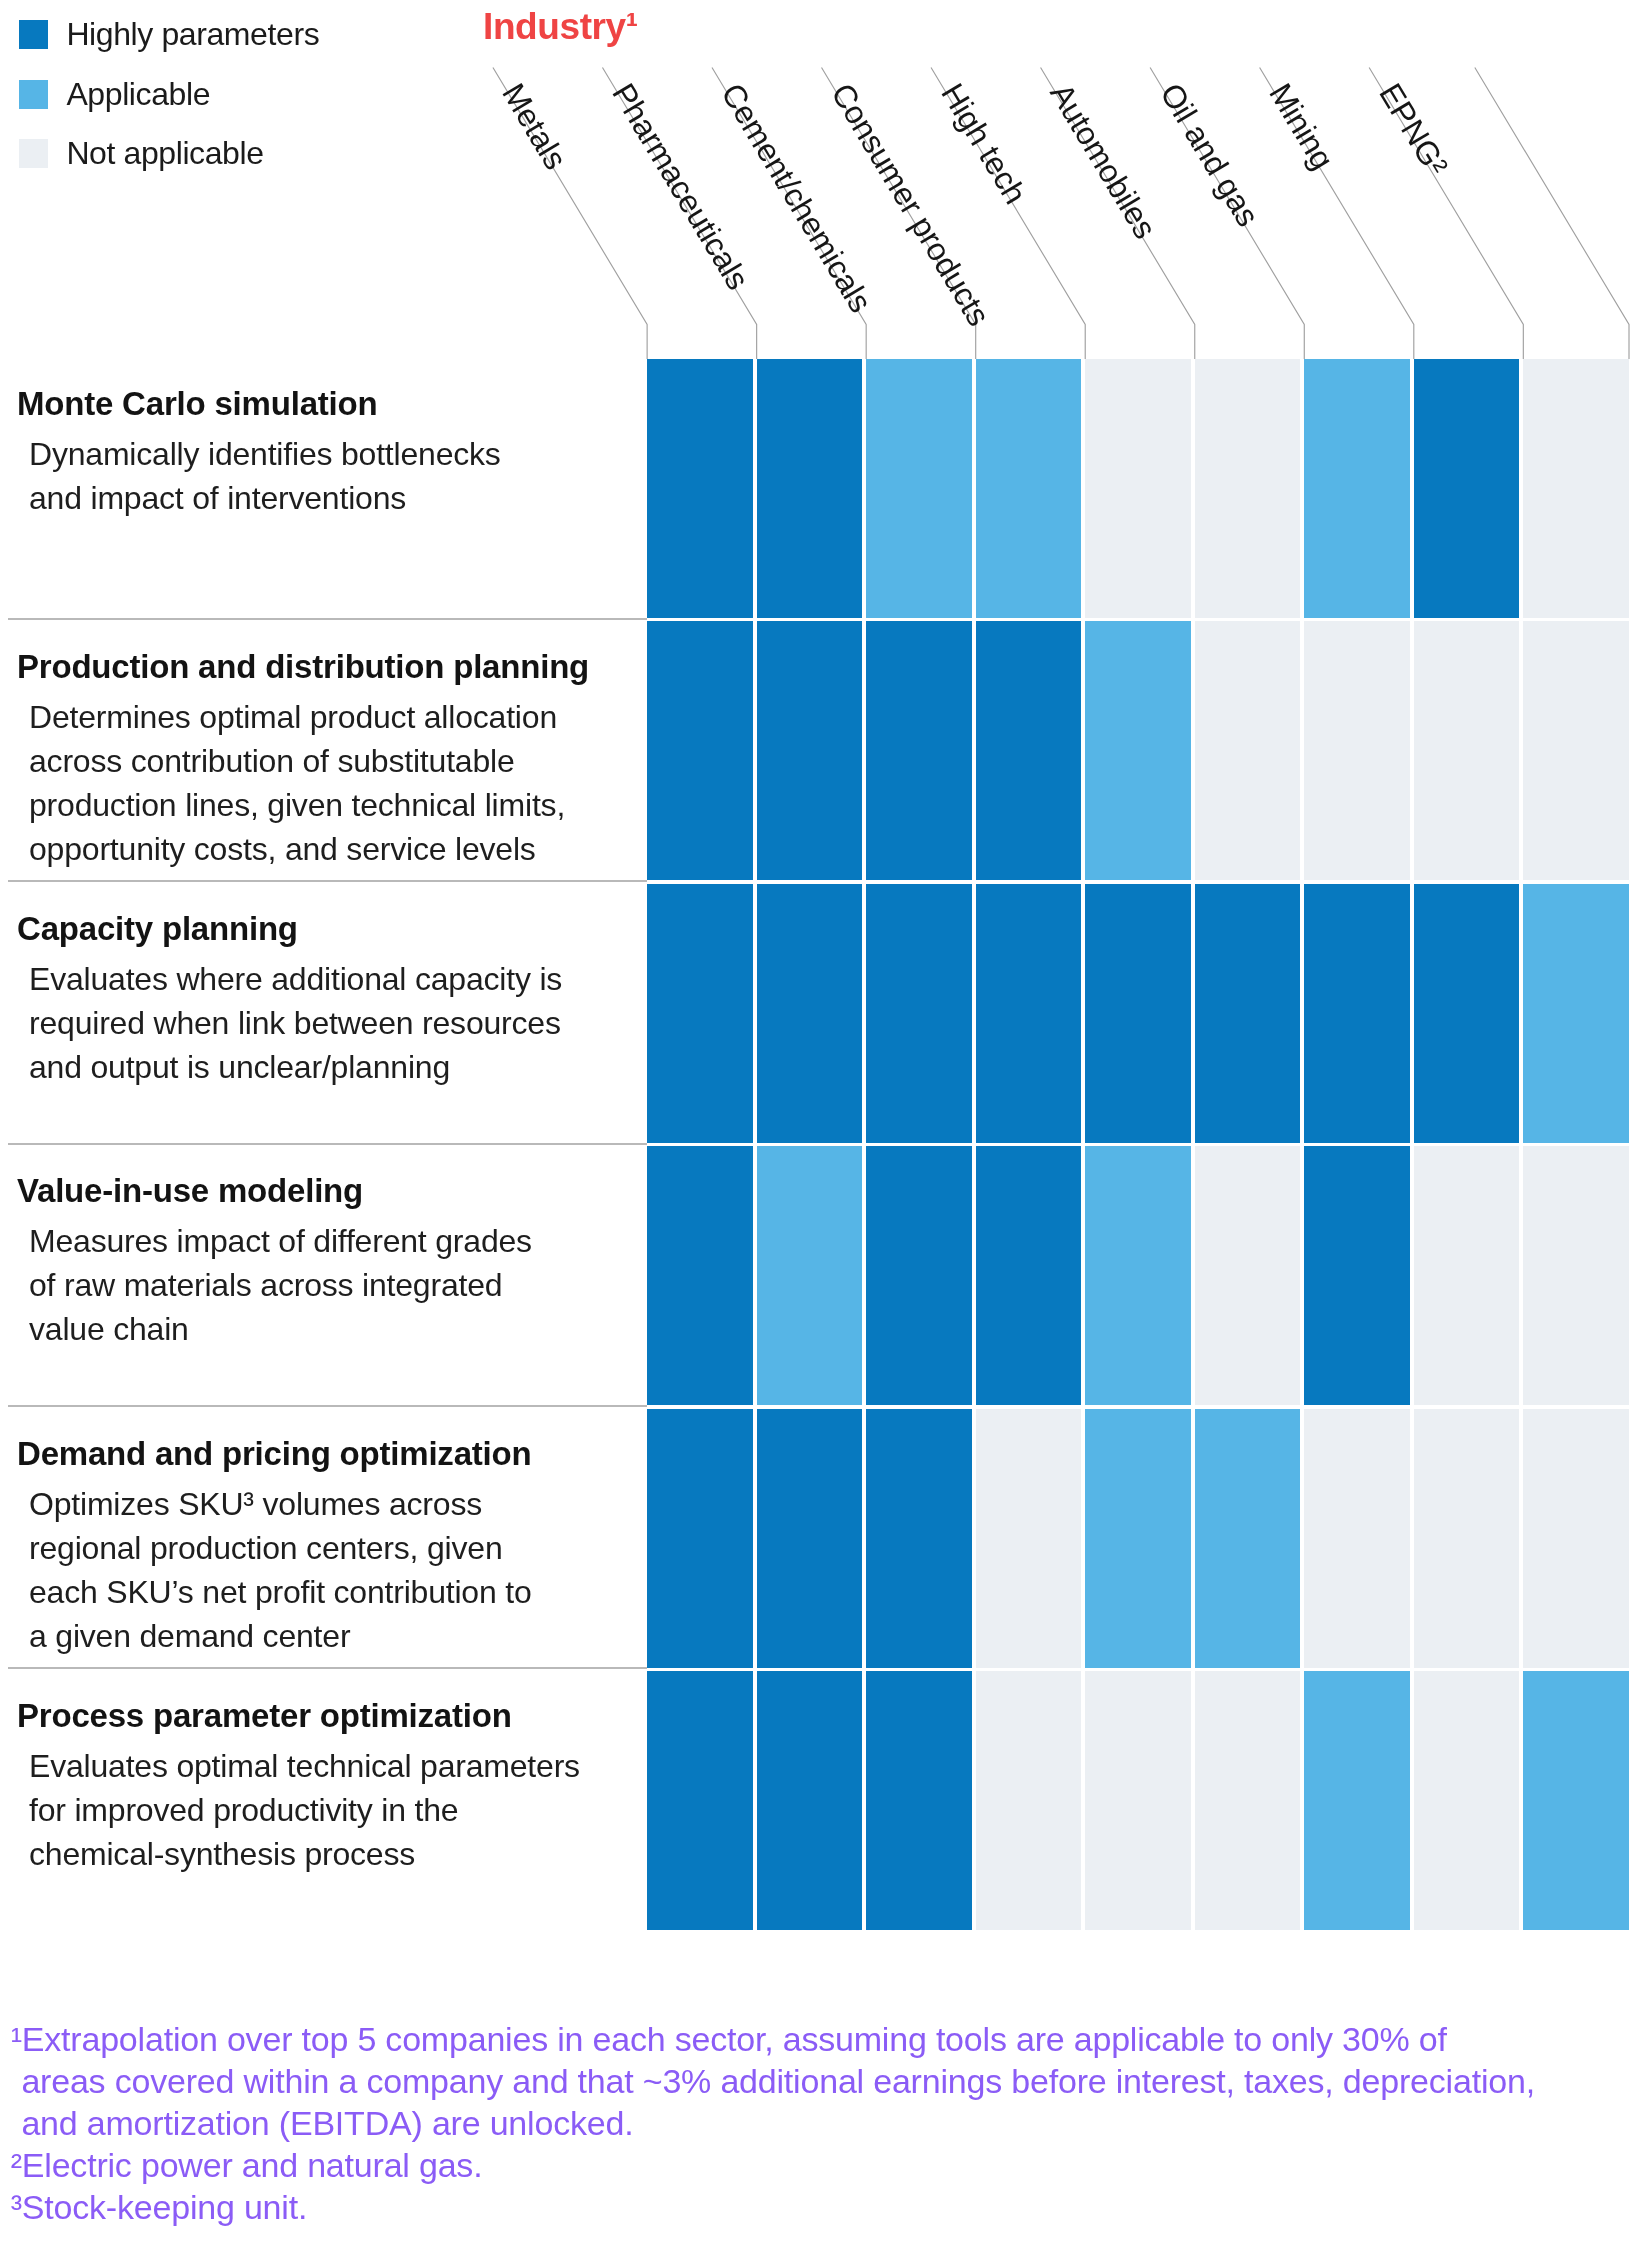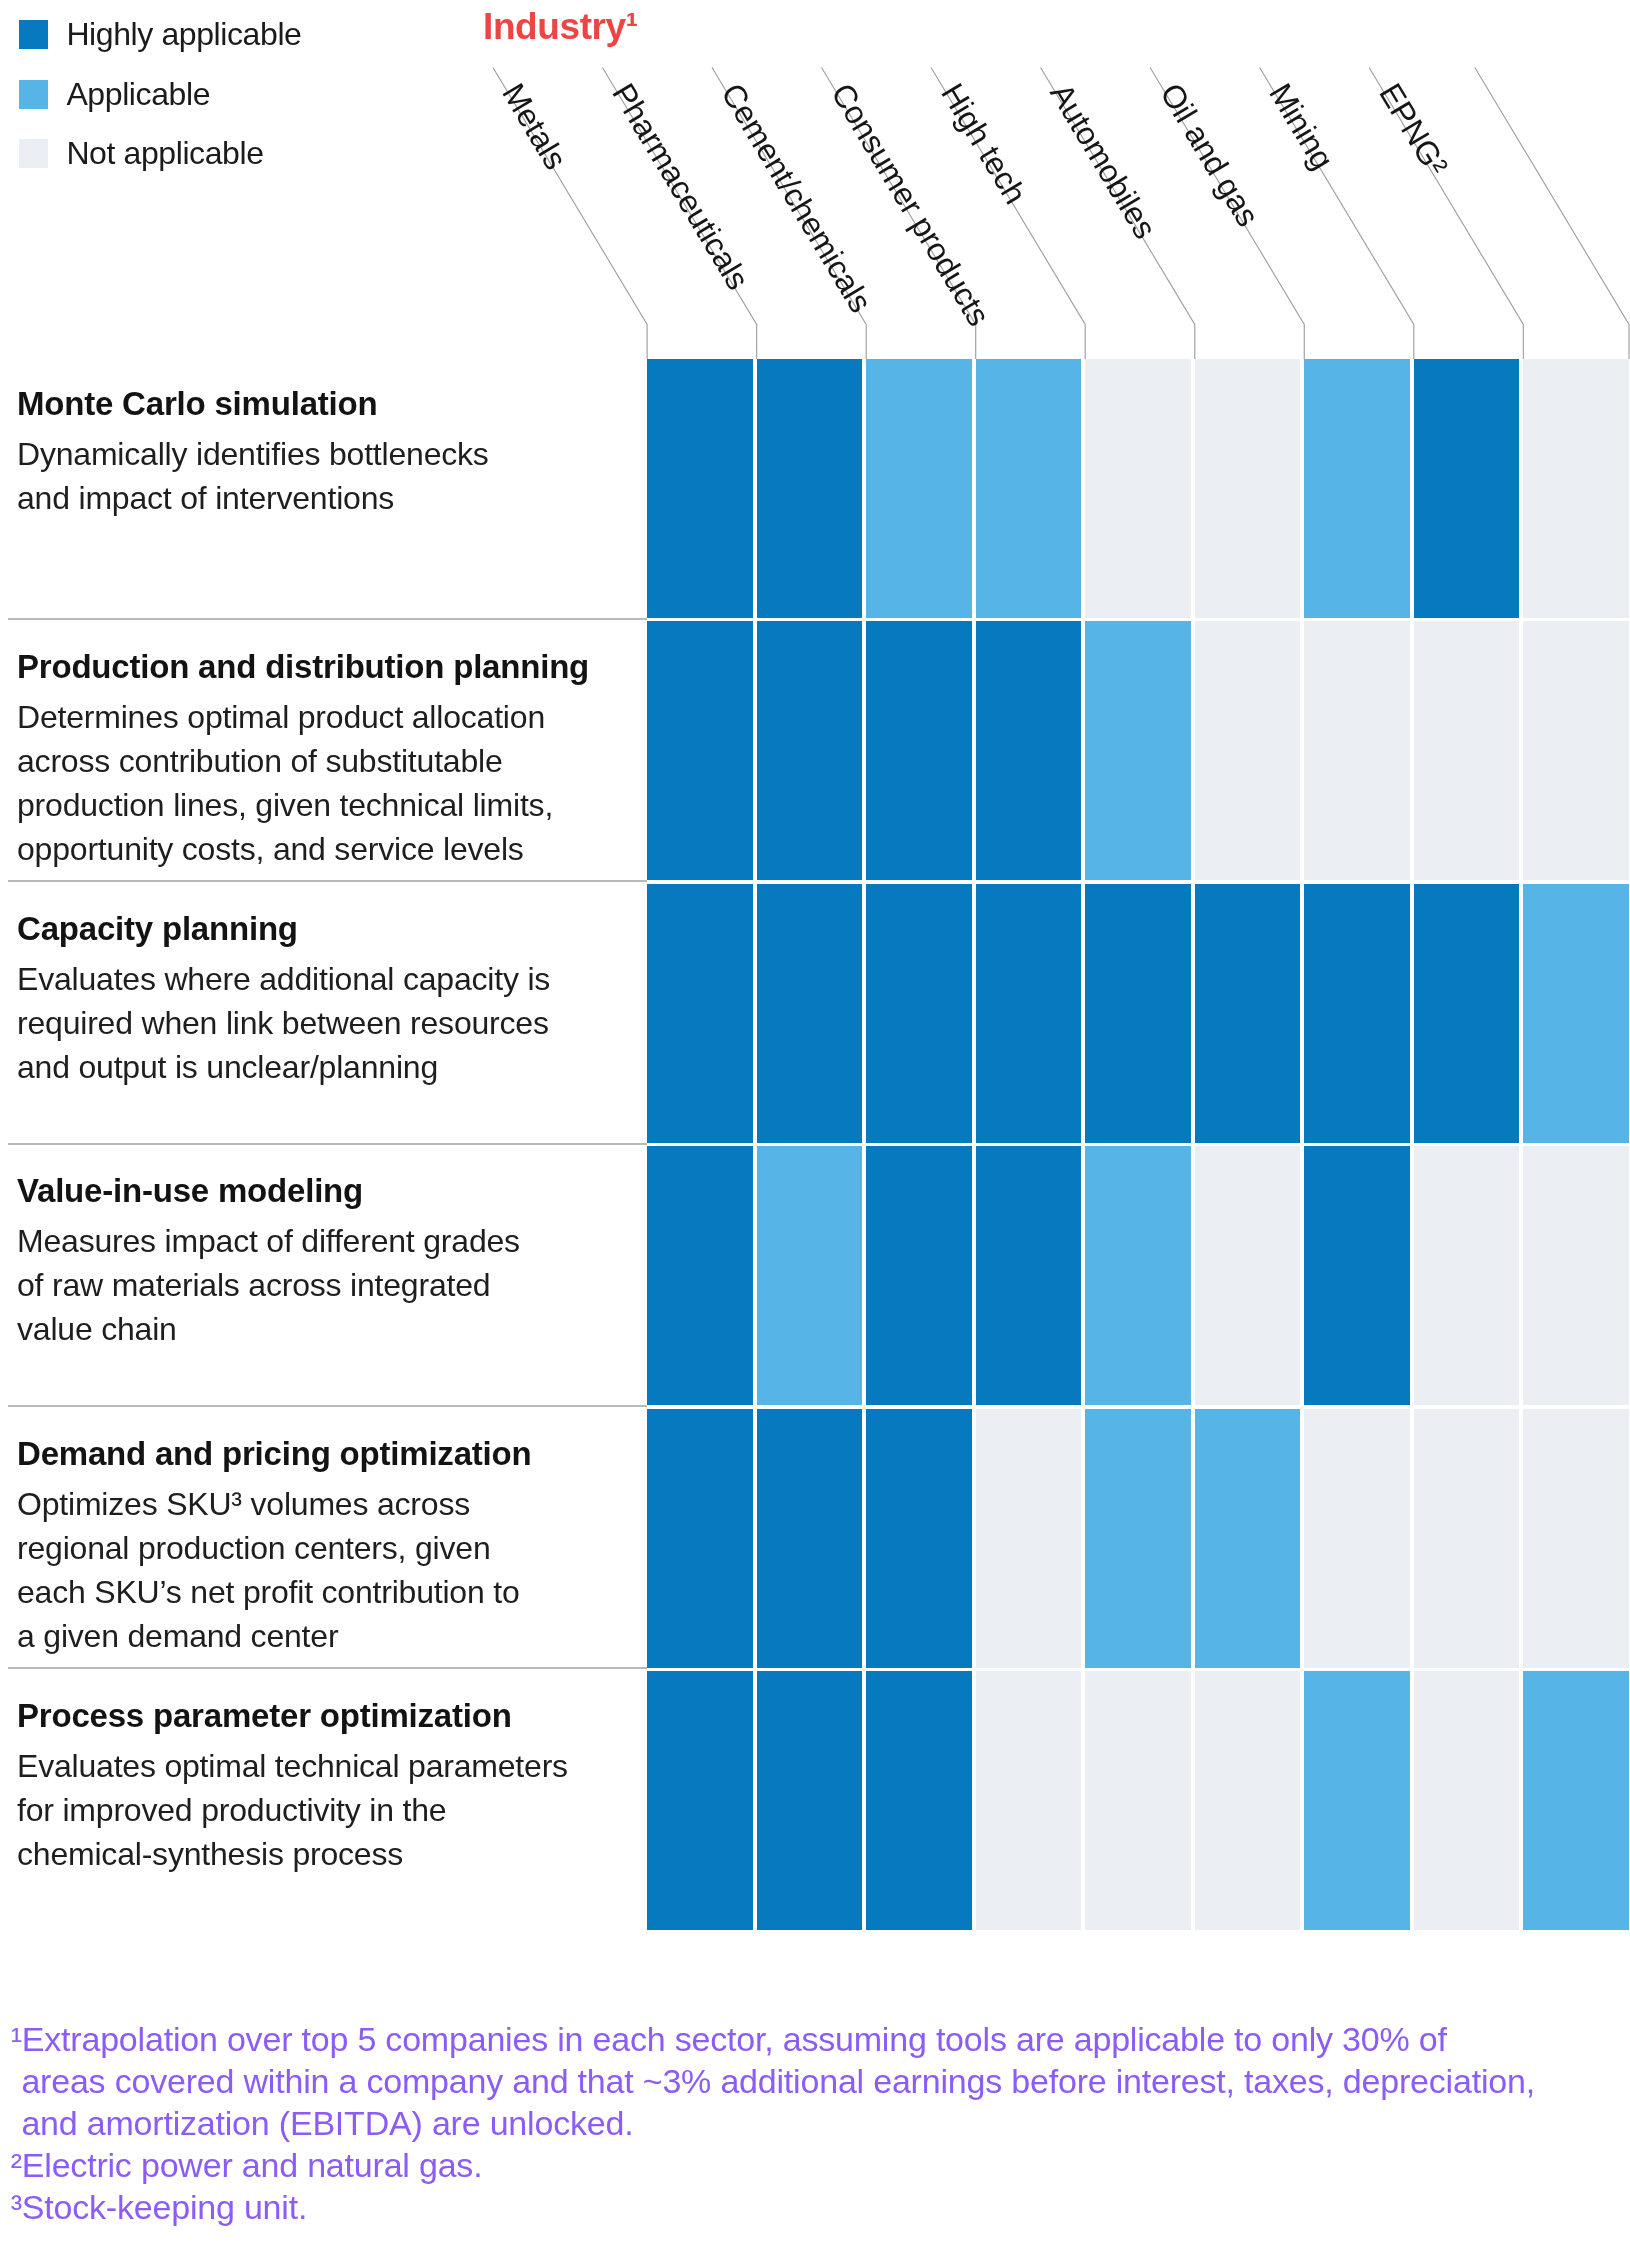--- a/index.html
+++ b/index.html
@@ -22,37 +22,37 @@
 
   
   #grid{position:absolute;left:647px;top:359px;width:982px;height:1571px;
         display:grid;grid-template-columns:repeat(9,1fr);grid-template-rows:repeat(6,1fr);gap:3.8px;}
   .matrix-cell{width:100%;height:100%;}
 
   
   .row-label{position:absolute;left:17px;width:625px;}
   .row-title{font-size:33px;font-weight:bold;line-height:38px;margin-top:26px;letter-spacing:-0.2px;color:#131313;}
   .row-desc{margin-top:9.2px;}
-  .desc-line{font-size:32px;line-height:44px;color:#1e1e1e;letter-spacing:-0.2px;}
+  .desc-line{font-size:32px;line-height:44px;color:#1e1e1e;letter-spacing:-0.2px;margin-left:12px;}
 
   .divider{position:absolute;left:7.7px;width:639px;height:1.5px;background:#b9b9b9;}
 
   
   #footnotes{position:absolute;left:10.7px;top:2018px;width:1614px;}
   .fn-line{font-size:34px;line-height:42px;color:#8b5cf6;letter-spacing:-0.2px;white-space:nowrap;}
   .fn-indent{padding-left:10.7px;}
 </style>
 </head>
 <body>
 
 <div id="stage">
   <div id="legend">
       <div class="legend-item">
         <span class="legend-swatch" style="background: rgb(7, 121, 191);"></span>
-        <span class="legend-label">Highly applicable</span>
+        <span class="legend-label">Highly parameters</span>
       </div>
       <div class="legend-item">
         <span class="legend-swatch" style="background: rgb(86, 181, 230);"></span>
         <span class="legend-label">Applicable</span>
       </div>
       <div class="legend-item">
         <span class="legend-swatch" style="background: rgb(235, 239, 243);"></span>
         <span class="legend-label">Not applicable</span>
       </div>
     </div>

